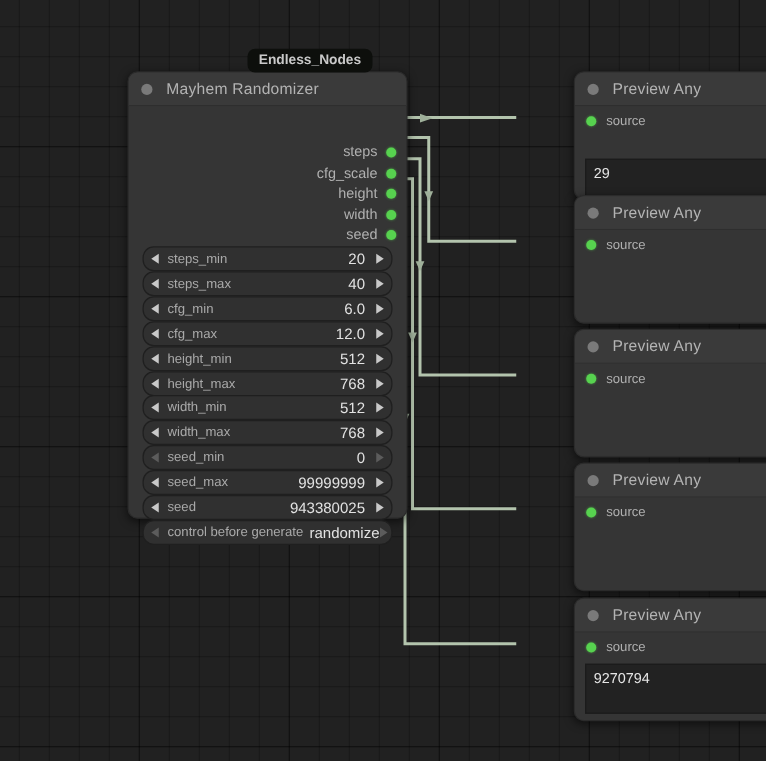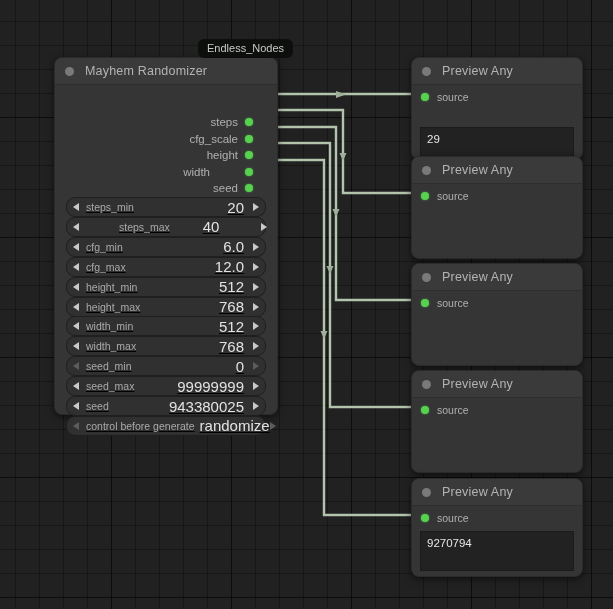--- a/index.html
+++ b/index.html
@@ -24,20 +24,21 @@
   #links{position:absolute;left:0;top:0;width:613px;height:609px;pointer-events:none;}
 
   
   .node{
     position:absolute;
     background:#353535;
     border:1px solid #2b2b2b;
     border-radius:8px;
     box-shadow:0 2px 7px rgba(0,0,0,0.55);
     box-sizing:border-box;
+    margin-left:48px;
   }
   .node-header{
     height:26px;display:flex;align-items:center;
     padding:0 10px;border-bottom:1px solid #2e2e2e;
     border-radius:7px 7px 0 0;
     background:#3a3a3a;
   }
   .hdr-dot{
     width:9px;height:9px;border-radius:50%;
     background:#7a7a7a;flex:0 0 auto;margin-right:11px;
@@ -54,53 +55,52 @@
     color:#c9c9c9;
     font-size:11px;
     padding:3px 9px 4px;
     border-radius:6px;
     white-space:nowrap;
     z-index:6;
   }
 
   
   .out-slot{
-    position:absolute;right:24px;height:16px;
+    position:absolute;right:8px;height:16px;
     display:flex;align-items:center;justify-content:flex-end;
   }
   .out-label{
     color:#b0b0b0;font-size:11.5px;margin-right:7px;white-space:nowrap;
   }
   .dot{
     width:8px;height:8px;border-radius:50%;
     background:#57d24f;box-shadow:0 0 2px rgba(87,210,79,.7);
     flex:0 0 auto;
   }
 
   
   .widget{
     position:absolute;left:11px;right:11px;height:20px;
     background:#303030;border:1px solid #1f1f1f;border-radius:9px;
     display:flex;align-items:center;box-sizing:border-box;
     padding:0 6px;
-    text-decoration:underline;
   }
   .w-arrow{
     width:0;height:0;flex:0 0 auto;
     border-top:4.5px solid transparent;border-bottom:4.5px solid transparent;
   }
   .w-arrow.left{border-right:6px solid #c9c9c9;}
   .w-arrow.right{border-left:6px solid #c9c9c9;}
   .w-arrow.dim.left{border-right-color:#5c5c5c;}
   .w-arrow.dim.right{border-left-color:#5c5c5c;}
   .w-name{
     color:#a9a9a9;font-size:10.5px;margin-left:7px;white-space:nowrap;
   }
   .w-val{
-    color:#e2e2e2;font-size:15px;margin-left:auto;margin-right:9px;
+    color:#e2e2e2;font-size:12px;margin-left:auto;margin-right:9px;
     white-space:nowrap;
   }
   .widget.combo .w-name{flex:0 0 auto;}
   .widget.combo .w-val{margin-left:5px;margin-right:auto;padding-right:0;}
 
   
   .in-slot{
     position:absolute;left:9px;height:14px;display:flex;align-items:center;
   }
   .in-label{color:#b0b0b0;font-size:10.5px;margin-left:8px;white-space:nowrap;}
@@ -134,55 +134,55 @@
     </g>
     <g fill="#9fb09a">
       <polygon points="336,91 346,94.5 336,98"></polygon>
       <polygon points="339.5,153 346.5,153 343,161"></polygon>
       <polygon points="332.5,209 339.5,209 336,217"></polygon>
       <polygon points="326.5,266 333.5,266 330,274"></polygon>
       <polygon points="320.5,331 327.5,331 324,339"></polygon>
     </g>
   </svg>
 
-  <div class="badge" style="left:198px;top:39px;">Endless_Nodes</div>
+  <div class="badge" style="left:198px;top:39px;font-weight:bold;">Endless_Nodes</div>
 
   <div class="node" id="randomizer" style="left:54px;top:57px;width:224px;height:358px;">
     <div class="node-header">
       <span class="hdr-dot"></span>
       <span class="node-title">Mayhem Randomizer</span>
     </div>
     <div class="node-body" id="rand-body">
         <div class="out-slot" style="top: 29px;">
           <span class="out-label">steps</span>
           <span class="dot"></span>
         </div>
         <div class="out-slot" style="top: 45.5px;">
           <span class="out-label">cfg_scale</span>
           <span class="dot"></span>
         </div>
         <div class="out-slot" style="top: 62px;">
           <span class="out-label">height</span>
           <span class="dot"></span>
         </div>
-        <div class="out-slot" style="top: 78.5px; gap: 28px;">
+        <div class="out-slot" style="top: 78.5px;">
           <span class="out-label">width</span>
           <span class="dot"></span>
         </div>
         <div class="out-slot" style="top: 95px;">
           <span class="out-label">seed</span>
           <span class="dot"></span>
         </div>
         <div class="widget" style="top: 112px;">
           <span class="w-arrow left"></span>
           <span class="w-name">steps_min</span>
           <span class="w-val">20</span>
           <span class="w-arrow right"></span>
         </div>
-        <div class="widget" style="top: 131.9px; gap: 33px;">
+        <div class="widget" style="top: 131.9px;">
           <span class="w-arrow left"></span>
           <span class="w-name">steps_max</span>
           <span class="w-val">40</span>
           <span class="w-arrow right"></span>
         </div>
         <div class="widget" style="top: 151.8px;">
           <span class="w-arrow left"></span>
           <span class="w-name">cfg_min</span>
           <span class="w-val">6.0</span>
           <span class="w-arrow right"></span>

